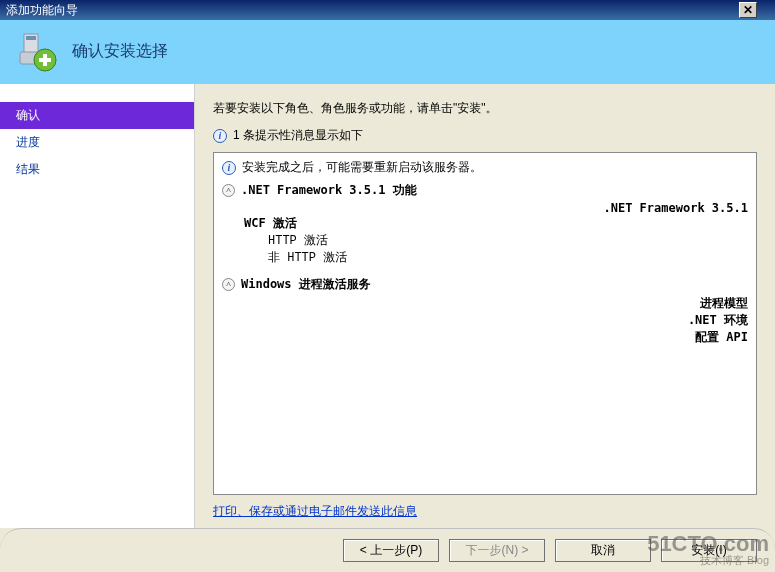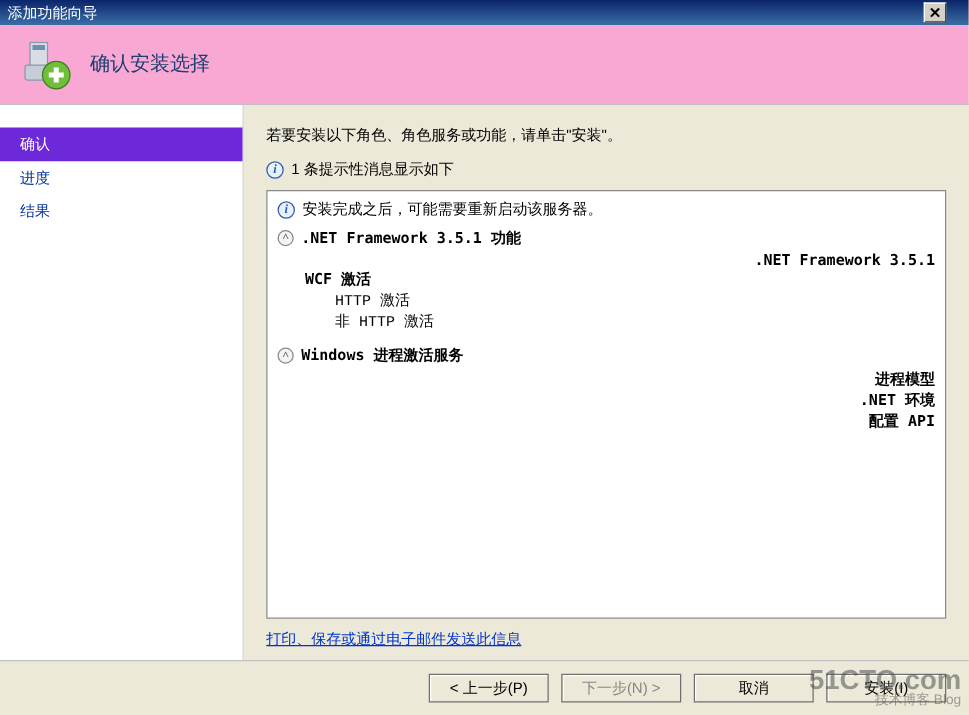--- a/index.html
+++ b/index.html
@@ -28,21 +28,21 @@
     border: 1px solid #fff;
     border-right-color:#404040; border-bottom-color:#404040;
     font-family: Arial;
     font-size: 12px;
     font-weight: bold;
     color:#000;
     display:flex;align-items:center;justify-content:center;
     line-height:1;
   }
   .header {
-    background:#f9a8d4;
+    background:#7dd3fc;
     border-bottom: 1px solid #c0c0c0;
     height: 64px;
     display:flex;
     align-items:center;
     padding-left: 14px;
     gap: 14px;
   }
   .header-icon {
     width: 44px; height: 44px;
     position: relative;
@@ -116,20 +116,21 @@
   }
   .footer {
     height:44px;
     border-top:1px solid #c0c0c0;
     display:flex;
     align-items:center;
     justify-content:flex-end;
     gap:10px;
     padding-right:18px;
     background:#ece9d8;
+    border-radius:21px;
   }
   .btn {
     min-width:96px;
     height:23px;
     background:#ece9d8;
     border:1px solid #707070;
     font-size:12px;
     padding:0 10px;
     cursor:pointer;
     box-shadow: inset 1px 1px 0 #fff;

